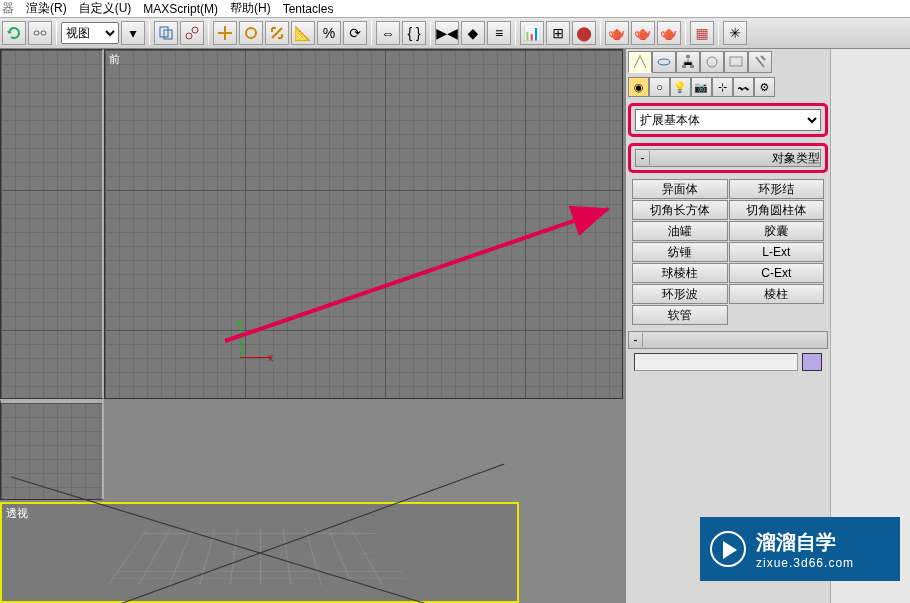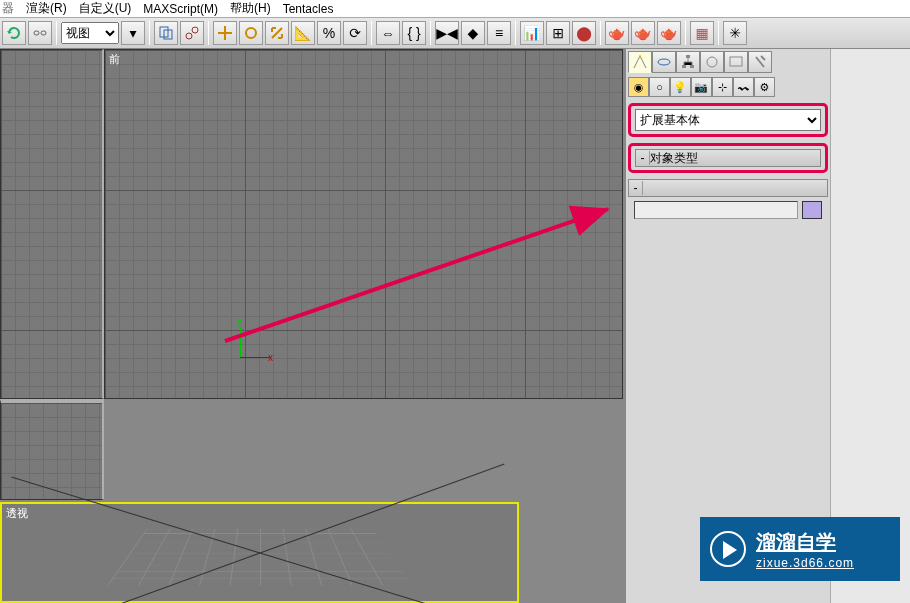--- a/index.html
+++ b/index.html
@@ -50,37 +50,37 @@
     
     .cp-sub { display:flex; gap:0; margin-bottom:6px; }
     .cp-sub .s { width:21px; height:20px; border:1px solid #888; background:linear-gradient(#f0f0f0,#d8d8d8); display:flex;align-items:center;justify-content:center;font-size:11px; }
     .cp-sub .s.active { background:#ffde7a; }
     
     .hl-box { border: 3px solid #e0004d; border-radius: 5px; padding: 3px 4px; margin-bottom: 6px; }
     .cp-select { width:100%; height:22px; font-size:12px; background:#fff; }
     
     .rollout-bar { display:flex; align-items:center; height:18px; background:linear-gradient(#e0e0e0,#c8c8c8); border:1px solid #888; font-size:12px; }
     .rollout-bar .minus { width:14px; text-align:center; border-right:1px solid #999; }
-    .rollout-bar .title { flex:1; text-align:left; }
+    .rollout-bar .title { flex:1; text-align:right; }
     
     .autogrid { font-size:11px; color:#888; text-align:center; padding: 2px 0 4px; }
     
     .obj-grid { display:grid; grid-template-columns: 1fr 1fr; gap:1px; padding: 0 4px 6px; }
     .obj-btn { height:20px; font-size:12px; background:linear-gradient(#f0f0f0,#d6d6d6); border:1px solid #888; text-align:center; line-height:18px; }
     
     .name-color { padding: 4px 6px; display:flex; gap:4px; }
     .nc-input { flex:1; height:18px; border:1px inset #999; background:#eee; }
     .nc-color { width:20px; height:18px; background:#b8a8e8; border:1px solid #333; }
     
     .side-strip { width: 80px; background: #e8e8e8; border-left: 1px solid #aaa; }
     
     .watermark { position:absolute; right:10px; bottom:22px; width:200px; height:64px; background:#0b5b94; display:flex; align-items:center; padding:0 10px; gap:10px; z-index:20; }
     .wm-icon { width:36px; height:36px; border:2px solid #fff; border-radius:50%; position:relative; }
     .wm-icon::after { content:""; position:absolute; left:11px; top:8px; width:0; height:0; border-left:14px solid #fff; border-top:9px solid transparent; border-bottom:9px solid transparent; }
-    .wm-txt { color:#fff;text-decoration:underline; }
+    .wm-txt { color:#fff; }
     .wm-txt .big { font-size:20px; font-weight:bold; }
     .wm-txt .small { font-size:12px; letter-spacing:1px; }
     
     svg.ico { width:16px; height:16px; }
   </style>
 </head>
 <body>
 
 <div class="menubar">
   <span class="first">器</span>
@@ -247,20 +247,36 @@
     </div>
 
     <div class="hl-box">
       <div class="rollout-bar">
         <div class="minus">-</div>
         <div class="title">对象类型</div>
       </div>
     </div>
 
 
+    <div class="obj-grid">
+      <div class="obj-btn">异面体</div>
+      <div class="obj-btn">环形结</div>
+      <div class="obj-btn">切角长方体</div>
+      <div class="obj-btn">切角圆柱体</div>
+      <div class="obj-btn">油罐</div>
+      <div class="obj-btn">胶囊</div>
+      <div class="obj-btn">纺锤</div>
+      <div class="obj-btn">L-Ext</div>
+      <div class="obj-btn">球棱柱</div>
+      <div class="obj-btn">C-Ext</div>
+      <div class="obj-btn">环形波</div>
+      <div class="obj-btn">棱柱</div>
+      <div class="obj-btn" style="grid-column:1/2">软管</div>
+      <div></div>
+    </div>
 
     <div class="rollout-bar">
       <div class="minus">-</div>
     </div>
     <div class="name-color">
       <div class="nc-input"></div>
       <div class="nc-color"></div>
     </div>
   </div>
 

